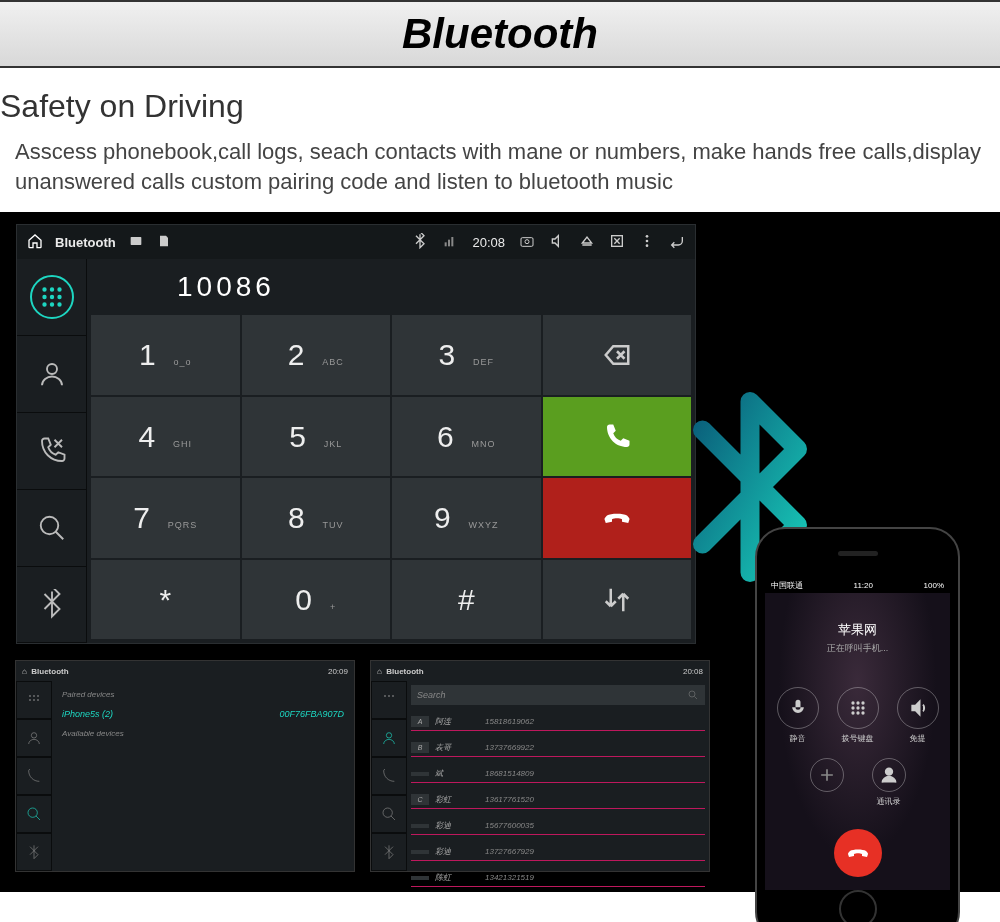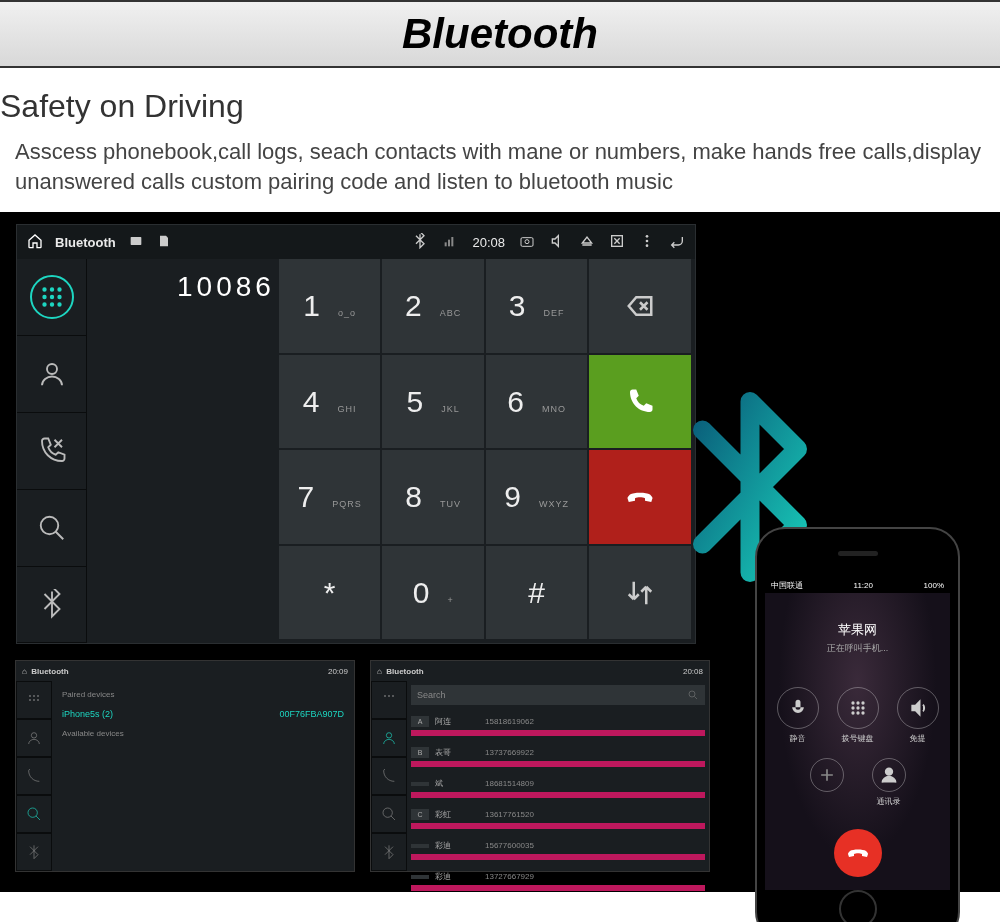--- a/index.html
+++ b/index.html
@@ -21,21 +21,21 @@
 .status-bar svg { width: 16px; height: 16px; }
 
 .dialer-body { display: flex; height: calc(100% - 34px); }
 .side-nav { width: 70px; display: flex; flex-direction: column; background: #1a1e21; border-right: 1px solid #0a0c0d; }
 .nav-item { flex: 1; display: flex; align-items: center; justify-content: center; border-bottom: 1px solid #0a0c0d; }
 .nav-item svg { width: 30px; height: 30px; stroke: #bbb; fill: none; stroke-width: 1.5; }
 .nav-item.active { background: #1a1e21; }
 .nav-item.active svg { stroke: #1dd6c1; }
 .nav-ring { width: 44px; height: 44px; border: 2px solid #1dd6c1; border-radius: 50%; display: flex; align-items: center; justify-content: center; }
 
-.dial-area { flex: 1; display: flex; flex-direction: row; }
+.dial-area { flex: 1; display: flex; flex-direction: column; }
 .number-display { height: 56px; display: flex; align-items: center; padding-left: 90px; color: #fff; font-size: 28px; letter-spacing: 4px; }
 .keypad { flex: 1; display: grid; grid-template-columns: repeat(4, 1fr); grid-template-rows: repeat(4, 1fr); gap: 2px; padding: 0 4px 4px 4px; }
 .key { background: #2f3437; display: flex; align-items: center; justify-content: center; color: #eee; position: relative; }
 .key .digit { font-size: 30px; font-weight: 300; }
 .key .letters { font-size: 9px; color: #999; margin-left: 18px; margin-top: 14px; letter-spacing: 1px; }
 .key.action svg { width: 30px; height: 30px; }
 .key.call-green { background: #5a9e1f; }
 .key.call-red { background: #b0201b; }
 
 
@@ -59,32 +59,32 @@
 .end-call { width: 48px; height: 48px; background: #e73025; border-radius: 50%; margin: 22px auto 0; display: flex; align-items: center; justify-content: center; }
 .end-call svg { width: 24px; height: 24px; fill: #fff; }
 .phone-home { position: absolute; bottom: 12px; left: 50%; transform: translateX(-50%); width: 38px; height: 38px; border: 2px solid #333; border-radius: 50%; }
 .phone-speaker { position: absolute; top: 22px; left: 50%; transform: translateX(-50%); width: 40px; height: 5px; background: #222; border-radius: 3px; }
 
 
 .thumb { position: absolute; width: 340px; height: 212px; background: #1a1e21; border: 1px solid #333; }
 .thumb-1 { left: 15px; top: 448px; }
 .thumb-2 { left: 370px; top: 448px; }
 .t-status { height: 20px; display: flex; align-items: center; padding: 0 6px; color: #ccc; font-size: 8px; justify-content: space-between; }
-.t-body { display: flex; height: calc(100% - 20px); }
+.t-body { display: flex; height: calc(100% - 20px); font-style: italic; }
 .t-nav { width: 36px; display: flex; flex-direction: column; }
 .t-nav-item { flex: 1; border: 1px solid #0a0c0d; display: flex; align-items: center; justify-content: center; }
 .t-nav-item svg { width: 16px; height: 16px; stroke: #888; fill: none; }
 .t-nav-item.active svg { stroke: #1dd6c1; }
 .t-main { flex: 1; padding: 4px 6px; font-size: 9px; color: #999; }
 .t-row { display: flex; padding: 5px 4px; justify-content: space-between; }
 .t-row.head { color: #888; font-size: 8px; }
 .t-row.device { color: #1dd6c1; }
 .t-search { background: #2f3437; padding: 4px 6px; color: #888; font-size: 9px; margin-bottom: 2px; display: flex; justify-content: space-between; align-items: center; }
 .t-search svg { width: 12px; height: 12px; stroke: #888; fill: none; }
-.contact-row { display: flex; align-items: center; padding: 3px 0; font-size: 8px; color: #aaa; border-bottom: 6px solid #be185d; margin-top: 8px; }
+.contact-row { display: flex; align-items: center; padding: 3px 0; font-size: 8px; color: #aaa; border-bottom: 1px solid #be185d; margin-top: 8px; }
 .contact-row .letter { width: 18px; background: #2f3437; text-align: center; padding: 2px 0; margin-right: 6px; font-size: 7px; }
 .contact-row .name { width: 50px; }
 .contact-row .num { color: #888; }
 </style>
 </head>
 <body>
 
 <div class="title-bar">
   <h1>Bluetooth</h1>
 </div>
@@ -463,18 +463,23 @@
             <div class="contact-row">
               <span class="letter"></span>
               <span class="name">彩迪</span>
               <span class="num">15677600035</span>
             </div>
             <div class="contact-row">
               <span class="letter"></span>
               <span class="name">彩迪</span>
               <span class="num">13727667929</span>
             </div>
+            <div class="contact-row">
+              <span class="letter"></span>
+              <span class="name">陈虹</span>
+              <span class="num">13421321519</span>
+            </div>
           </div>
       </div>
     </div>
   </div>
 
 </div>
 
 </body></html>

